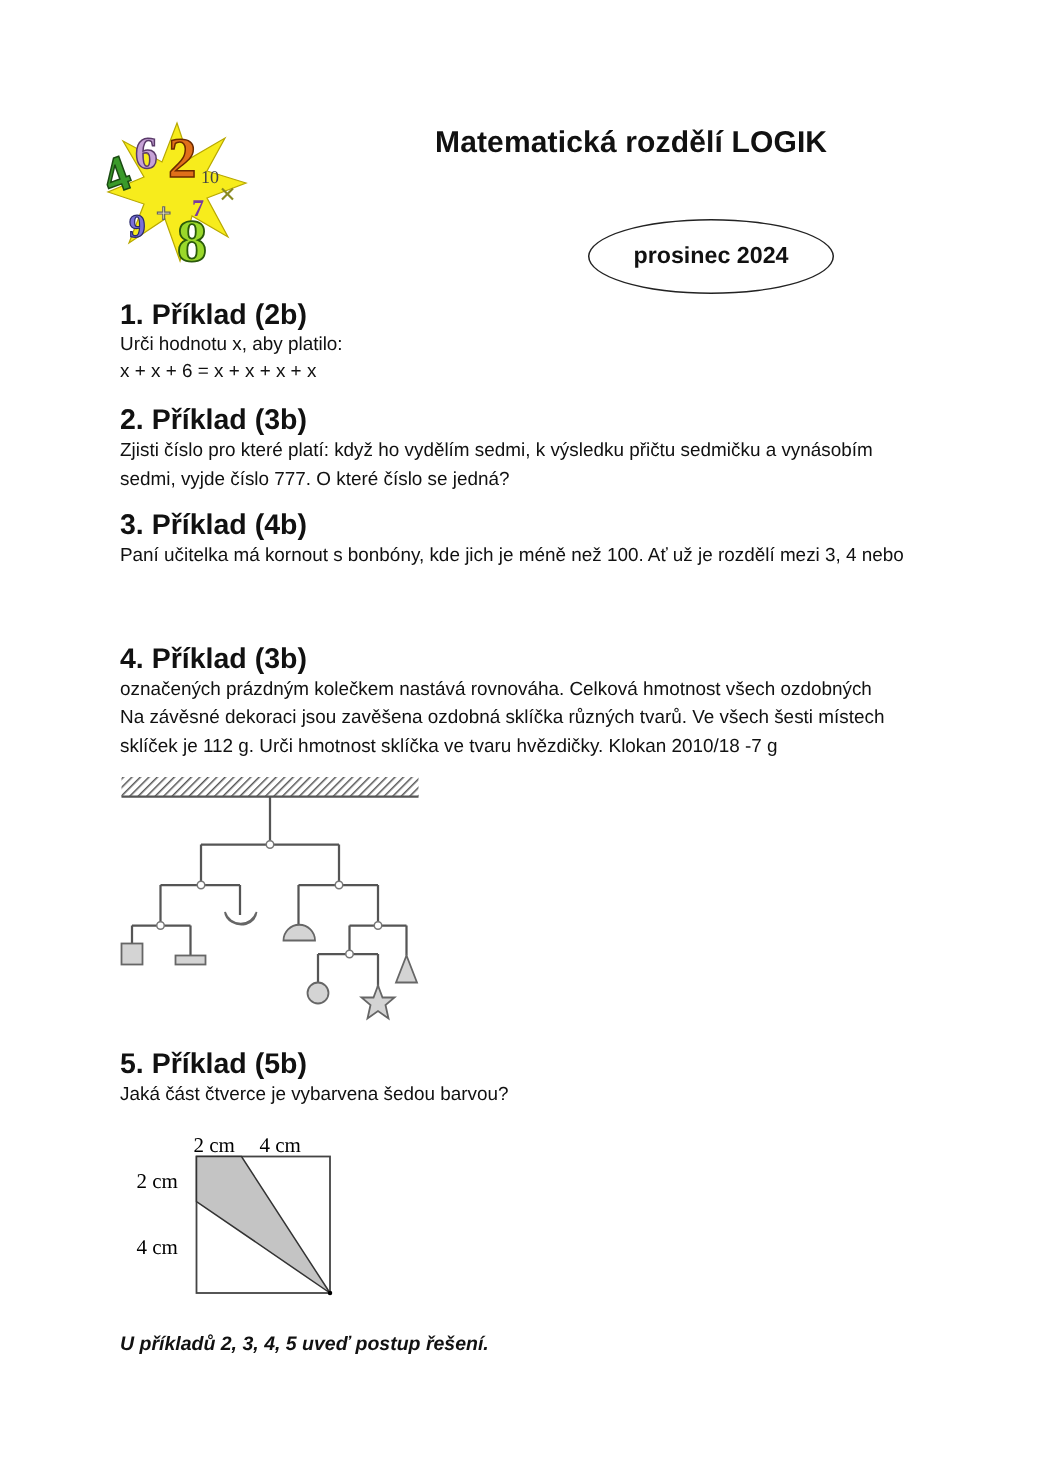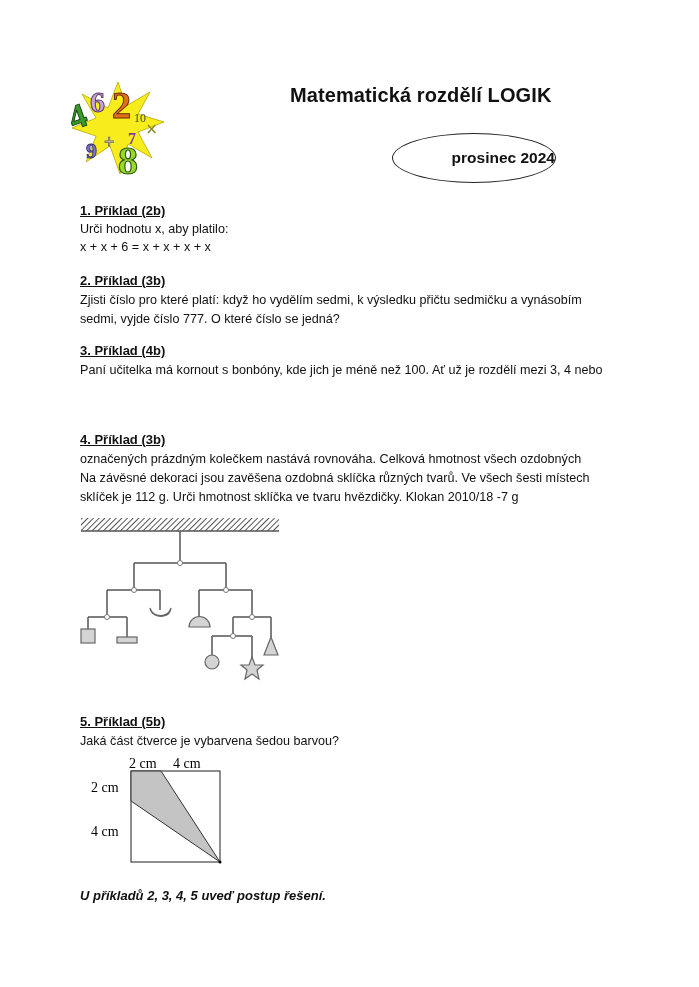--- a/index.html
+++ b/index.html
@@ -1,24 +1,24 @@
 <!DOCTYPE html>
 <html><head>
 <meta charset="utf-8">
 <style>
   html, body { margin: 0; padding: 0; background: #ffffff; }
   body { width: 699px; height: 987px; position: relative; overflow: hidden;
          font-family: "Liberation Sans", "DejaVu Sans", sans-serif; color: #111; }
   .abs { position: absolute; }
   .logo { left: 68px; top: 78px; width: 100px; height: 100px; }
   .title { left: 290px; top: 84px; font-size: 20px; font-weight: bold; letter-spacing: 0.1px; white-space: nowrap; }
-  .oval { left: 392px; top: 133px; width: 164px; height: 50px; border: 1.3px solid #222; border-radius: 50%; box-sizing: border-box;
-          display: flex; align-items: center; justify-content: flex-end; font-size: 15.5px; font-weight: bold; }
+  .oval { left: 392px; top: 146px; width: 164px; height: 50px; border: 1.3px solid #222; border-radius: 50%; box-sizing: border-box;
+          display: flex; align-items: center; justify-content: center; font-size: 15.5px; font-weight: bold; }
   .section { left: 80px; width: 560px; }
-  .heading { font-size: 13px; font-weight: bold; text-decoration: underline; line-height: 20px; white-space: nowrap; display: inline-block; }
+  .heading { font-size: 19px; font-weight: bold; line-height: 20px; white-space: nowrap; display: inline-block; }
   .text { font-size: 12.6px; line-height: 19px; }
   .text p { margin: 0; }
   .footer { left: 80px; top: 888px; font-size: 13px; font-weight: bold; font-style: italic; }
   svg text { font-family: "Liberation Serif", "DejaVu Serif", serif; }
 </style>
 </head>
 <body>
 
 <div class="abs logo">
   <svg width="100" height="100" viewBox="0 0 100 100">
@@ -114,21 +114,21 @@
     <rect x="81" y="629" width="14" height="14"></rect>
     <rect x="117" y="637" width="20" height="6"></rect>
     <path d="M150,608 A11,11 0 0 0 171,608 A9,9 0 0 1 164,616 A11,9 0 0 1 150,608 Z"></path>
     <path d="M189,627 A10,10 0 0 1 210,627 Z"></path>
     <circle cx="212" cy="662" r="7"></circle>
     <polygon points="252,657 255,665 263,665 257,670 259,679 252,674 245,679 247,670 241,665 249,665"></polygon>
     <polygon points="271,637 278,655 264,655"></polygon>
   </g>
 </svg>
 
-<div class="abs section" style="top:700px;margin-top:12px;">
+<div class="abs section" style="top:700px;">
   <div class="heading">5. Příklad (5b)</div>
   <div class="text">
     <p>Jaká část čtverce je vybarvena šedou barvou?</p>
   </div>
 </div>
 
 <svg class="abs" style="left:0; top:740px;" width="300" height="140">
   <rect x="131" y="31" width="89" height="91" fill="#fff" stroke="#444" stroke-width="1.2"></rect>
   <polygon points="131,31 161,31 220,122 131,61" fill="#c4c4c4" stroke="#333" stroke-width="1"></polygon>
   <circle cx="220" cy="122" r="1.5" fill="#000"></circle>

